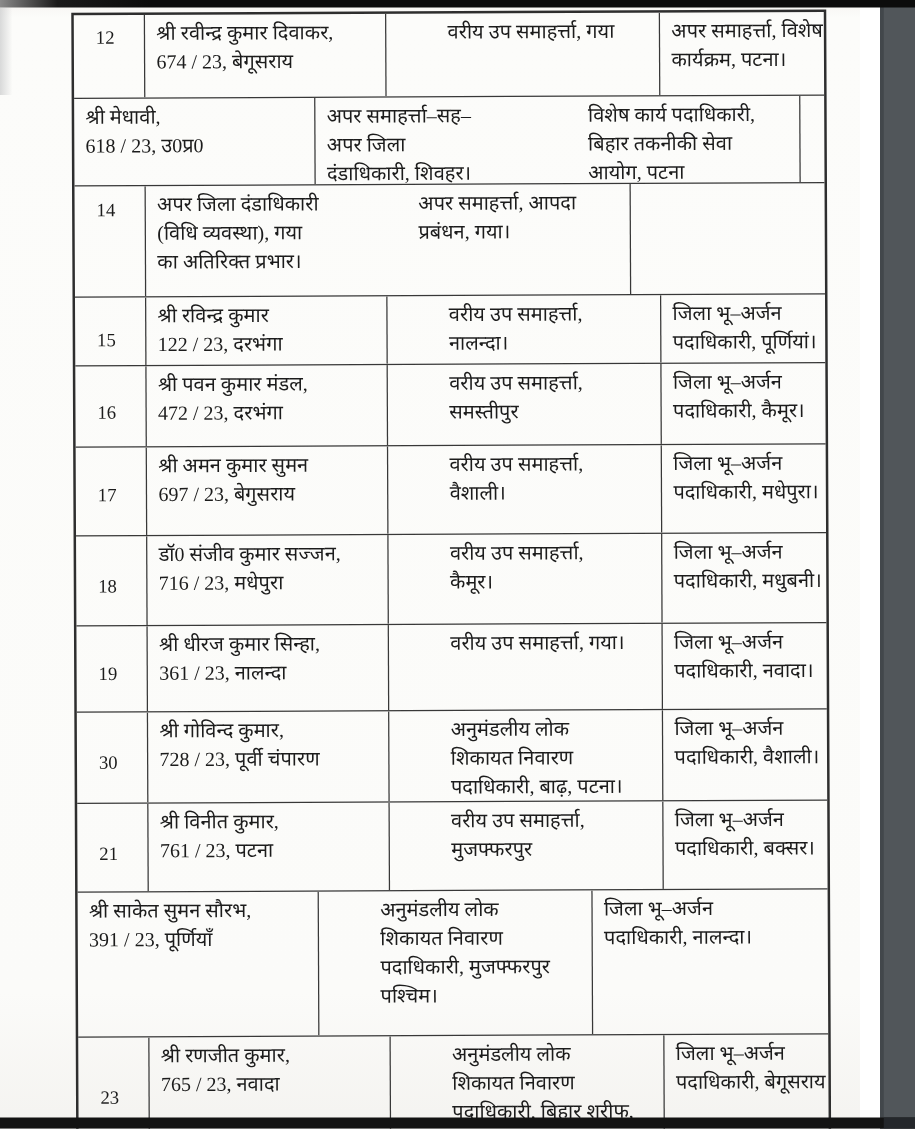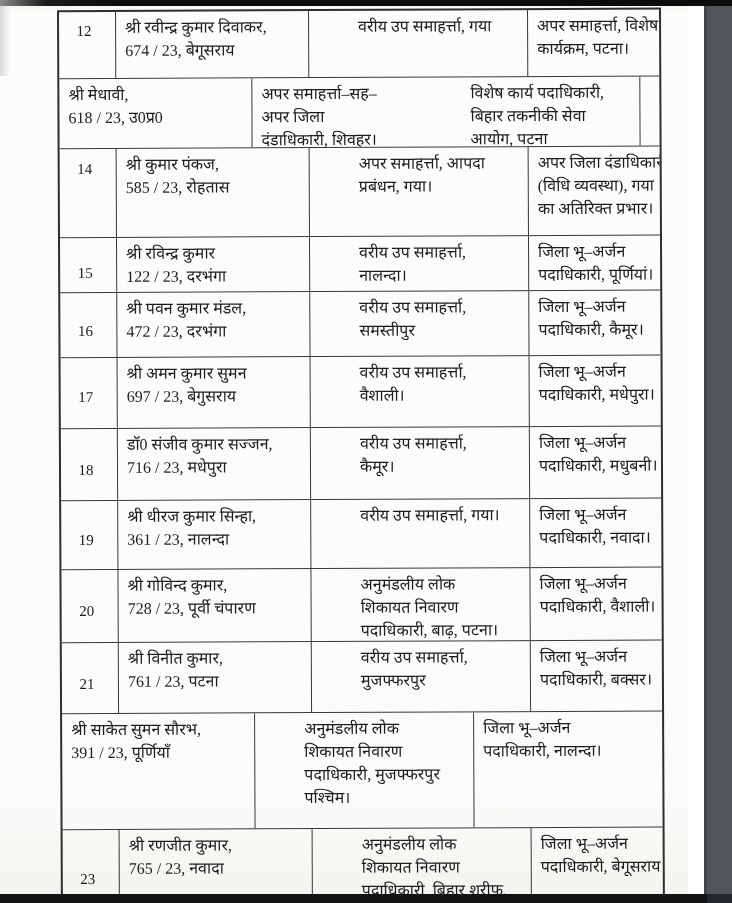--- a/index.html
+++ b/index.html
@@ -101,27 +101,25 @@
 618 / 23, उ0प्र0</div>
           <div class="cell to">अपर समाहर्त्ता–सह–
 अपर जिला
 दंडाधिकारी, शिवहर।</div>
           <div class="cell from">विशेष कार्य पदाधिकारी,
 बिहार तकनीकी सेवा
 आयोग, पटना</div>
         </div>
         <div class="row">
           <div class="cell sno">14</div>
-          <div class="cell officer">श्री कुमार पंकज,
-585 / 23, रोहतास</div>
-          <div class="cell from">अपर समाहर्त्ता, आपदा
-प्रबंधन, गया।</div>
           <div class="cell to">अपर जिला दंडाधिकारी
 (विधि व्यवस्था), गया
 का अतिरिक्त प्रभार।</div>
+          <div class="cell from">अपर समाहर्त्ता, आपदा
+प्रबंधन, गया।</div>
         </div>
         <div class="row">
           <div class="cell sno">15</div>
           <div class="cell officer">श्री रविन्द्र कुमार
 122 / 23, दरभंगा</div>
           <div class="cell from">वरीय उप समाहर्त्ता,
 नालन्दा।</div>
           <div class="cell to">जिला भू–अर्जन
 पदाधिकारी, पूर्णियां।</div>
         </div>
@@ -154,21 +152,21 @@
         </div>
         <div class="row">
           <div class="cell sno">19</div>
           <div class="cell officer">श्री धीरज कुमार सिन्हा,
 361 / 23, नालन्दा</div>
           <div class="cell from">वरीय उप समाहर्त्ता, गया।</div>
           <div class="cell to">जिला भू–अर्जन
 पदाधिकारी, नवादा।</div>
         </div>
         <div class="row">
-          <div class="cell sno">20</div>
+          <div class="cell sno">30</div>
           <div class="cell officer">श्री गोविन्द कुमार,
 728 / 23, पूर्वी चंपारण</div>
           <div class="cell from">अनुमंडलीय लोक
 शिकायत निवारण
 पदाधिकारी, बाढ़, पटना।</div>
           <div class="cell to">जिला भू–अर्जन
 पदाधिकारी, वैशाली।</div>
         </div>
         <div class="row">
           <div class="cell sno">21</div>

